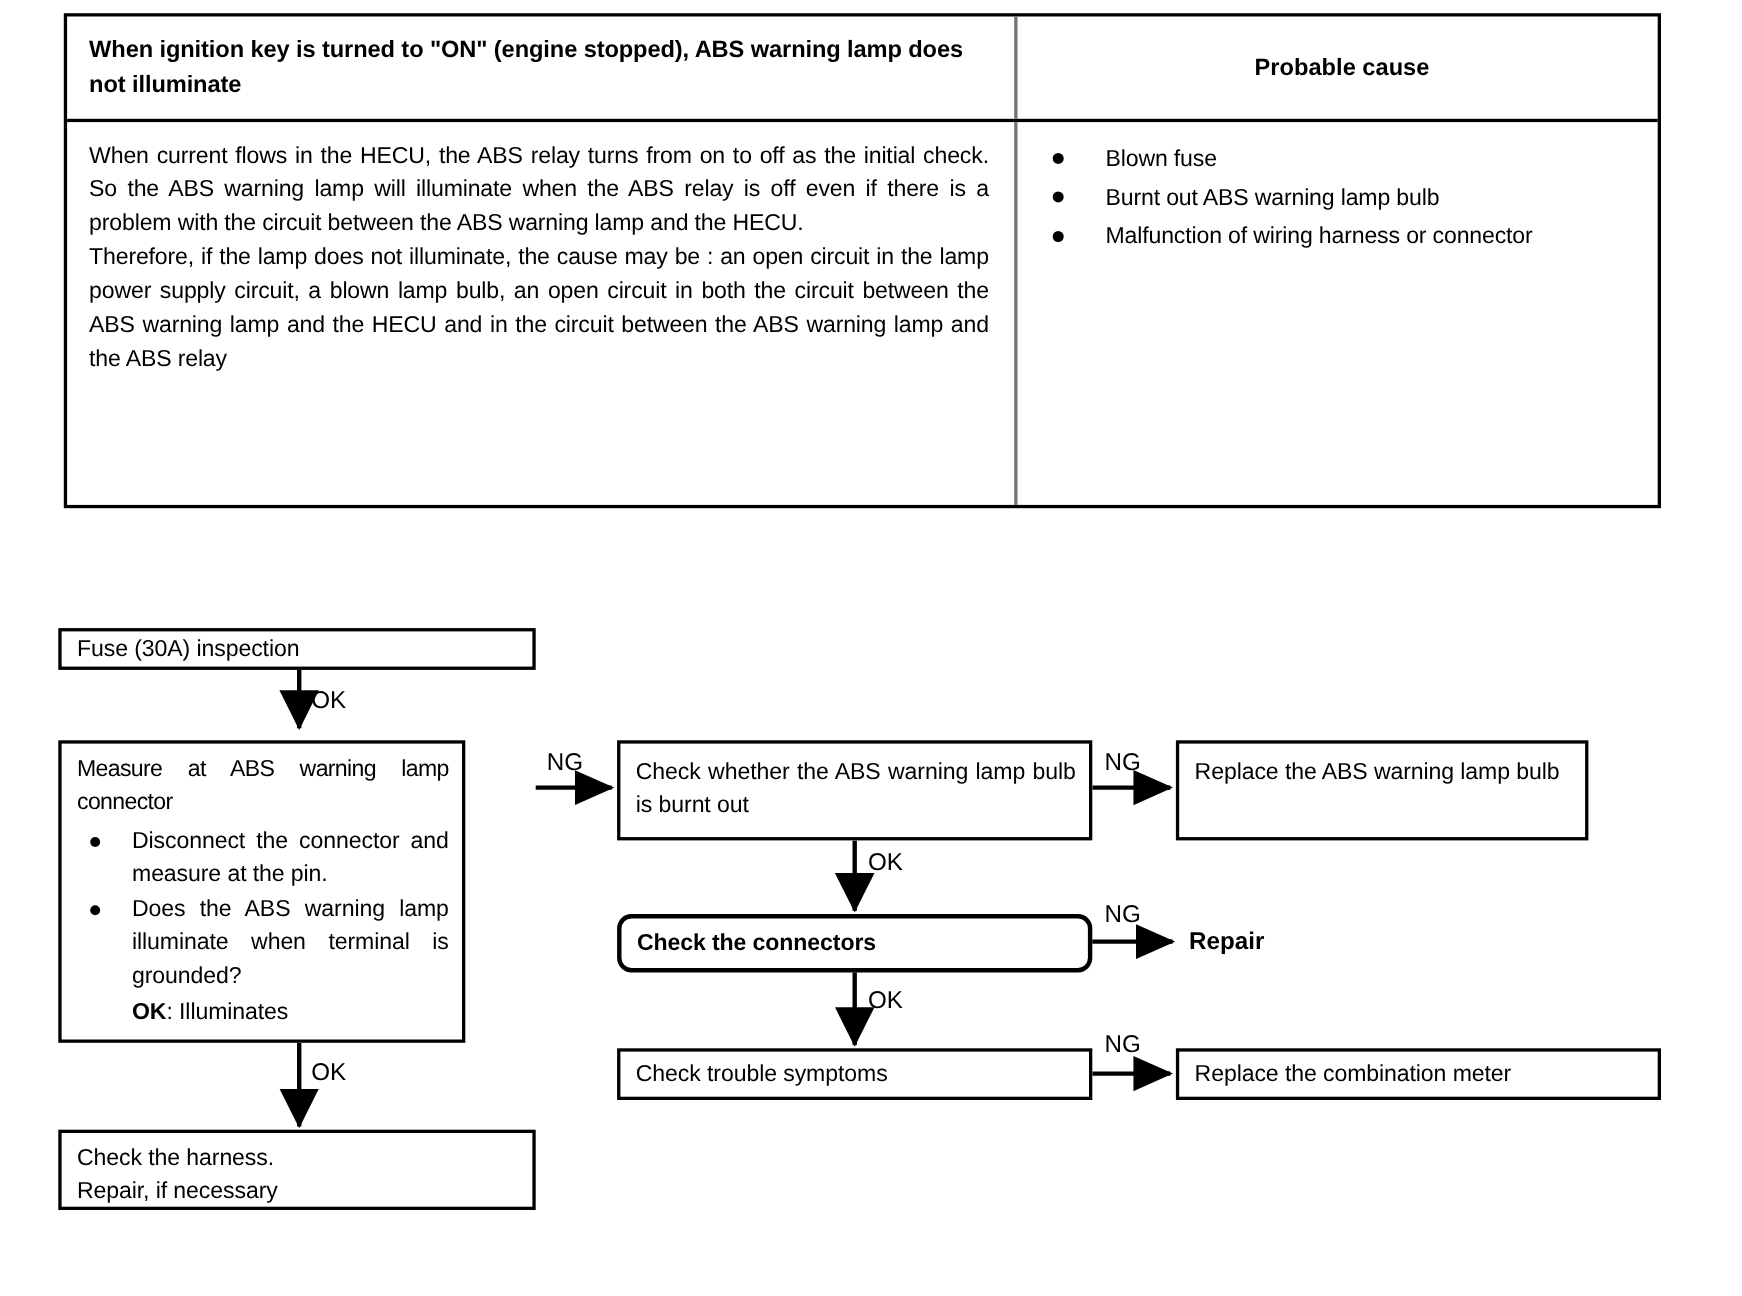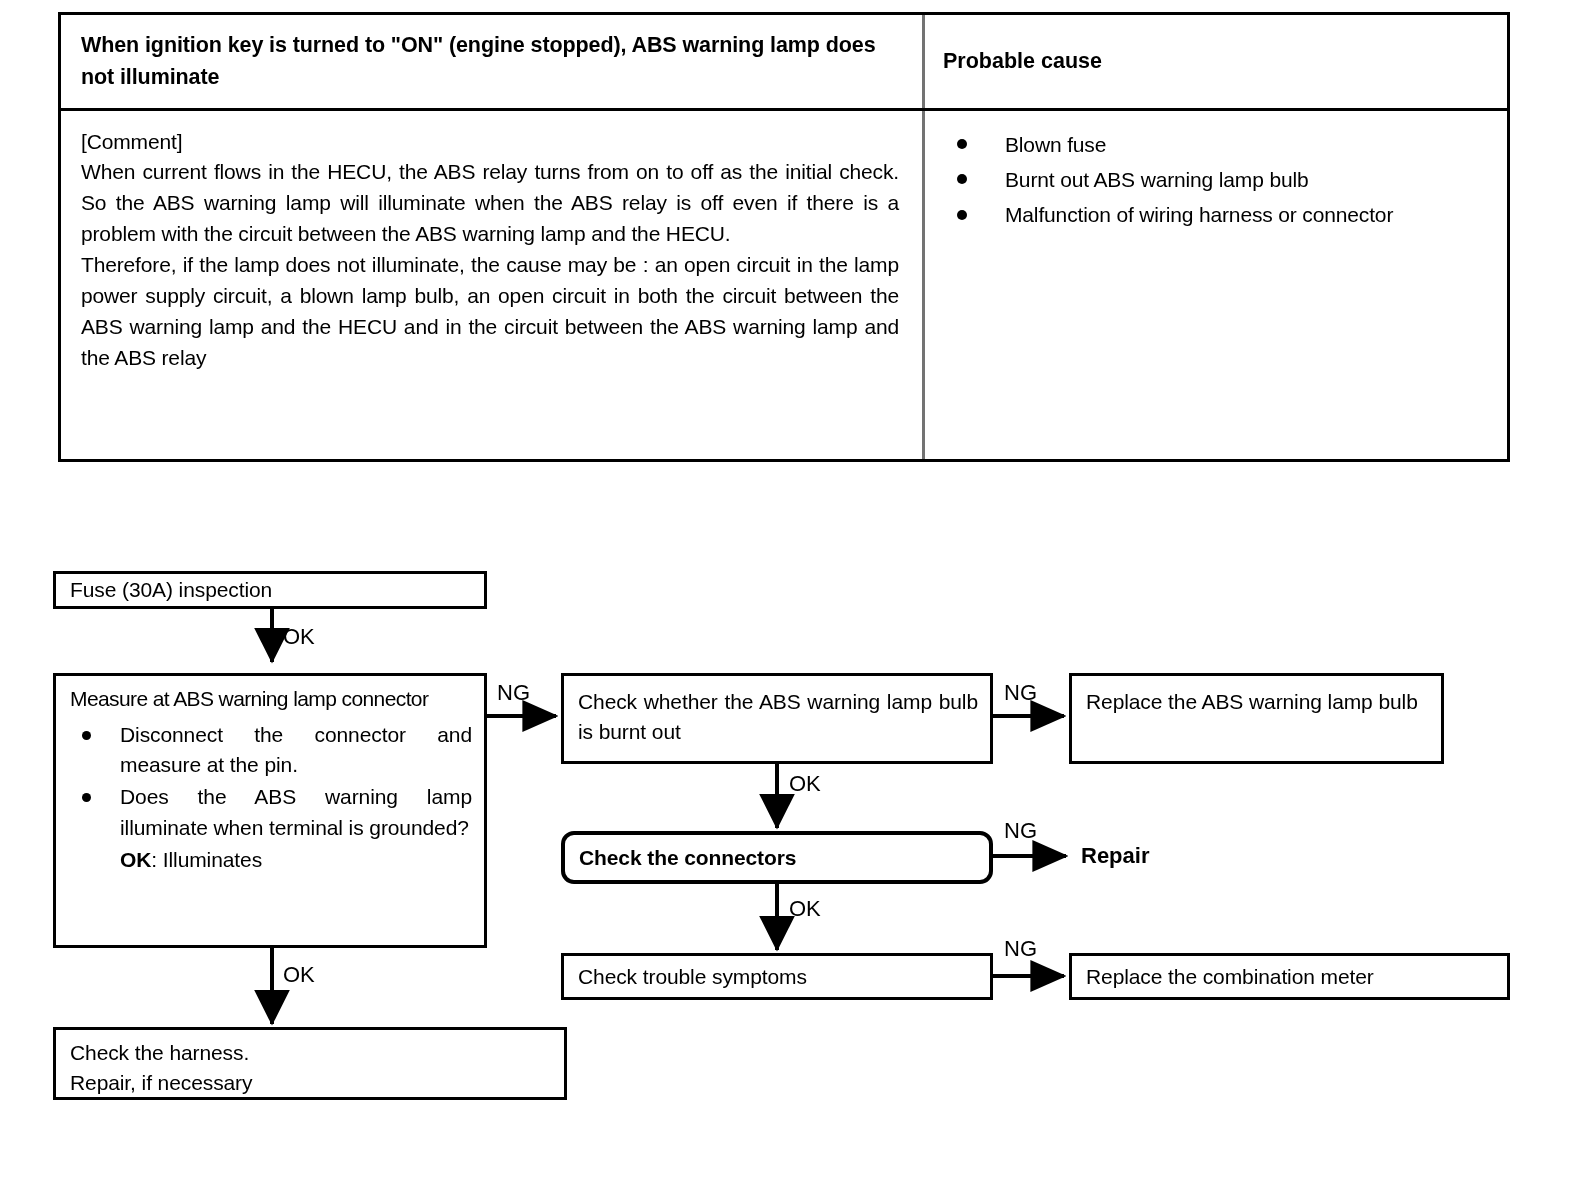--- a/index.html
+++ b/index.html
@@ -41,21 +41,21 @@
   .cell-right {
     flex: 1;
     box-sizing: border-box;
     padding: 14px 10px 14px 18px;
   }
   .head .cell-left, .head .cell-right {
     display: flex;
     align-items: center;
   }
   .head .cell-left { min-height: 66px; }
-  .head .cell-right { }
+  .head .cell-right { justify-content: center; }
 
   .hdr-text {
     font-weight: bold;
     font-size: 21.5px;
     line-height: 1.5;
     letter-spacing: -0.1px;
   }
   .hdr-text-center {
     font-weight: bold;
     font-size: 21.5px;
@@ -180,21 +180,20 @@
       <div class="hdr-text">When ignition key is turned to "ON" (engine stopped), ABS warning lamp does not illuminate</div>
     </div>
     <div class="cell-right">
       <div class="hdr-text-center">Probable cause</div>
     </div>
   </div>
 
   <div class="tbl-row body">
     <div class="cell-left">
       <div class="comment-block">
-        <p class="comment-para nojust">[Comment]</p>
         <p class="comment-para">When current flows in the HECU, the ABS relay turns from on to off as the initial check. So the ABS warning lamp will illuminate when the ABS relay is off even if there is a problem with the circuit between the ABS warning lamp and the HECU.</p>
         <p class="comment-para">Therefore, if the lamp does not illuminate, the cause may be : an open circuit in the lamp power supply circuit, a blown lamp bulb, an open circuit in both the circuit between the ABS warning lamp and the HECU and in the circuit between the ABS warning lamp and the ABS relay</p>
       </div>
     </div>
     <div class="cell-right">
       <ul class="cause-list">
         <li><span class="bullet"></span><span>Blown fuse</span></li>
         <li><span class="bullet"></span><span>Burnt out ABS warning lamp bulb</span></li>
         <li><span class="bullet"></span><span>Malfunction of wiring harness or connector</span></li>
       </ul>
@@ -229,42 +228,42 @@
     <line x1="777" y1="884" x2="777" y2="950" stroke="#000" stroke-width="4" marker-end="url(#ahd)"></line>
 
     <line x1="993" y1="976" x2="1064" y2="976" stroke="#000" stroke-width="4" marker-end="url(#ah)"></line>
   </svg>
 
   <div class="fbox" style="left:53px; top:571px; width:434px; height:38px; display:flex; align-items:center;">
     <span>Fuse (30A) inspection</span>
   </div>
   <div class="flow-label" style="left:283px; top:624px;">OK</div>
 
-  <div class="fbox" style="left:53px; top:673px; width:434px; height:275px;">
+  <div class="fbox" style="left:53px; top:673px; width:370px; height:275px;">
     <div class="just" style="letter-spacing:-0.6px;">
       <span>Measure at ABS warning lamp connector</span>
     </div>
     <ul class="box-list">
       <li>
         <span class="bullet"></span>
         <span>Disconnect the connector and measure at the pin.</span>
       </li>
       <li>
         <span class="bullet"></span>
         <span>Does the ABS warning lamp illuminate when terminal is grounded?</span>
         <span class="okline" style="display:block;">
           <b>OK</b><span>: Illuminates</span>
         </span>
       </li>
     </ul>
   </div>
   <div class="flow-label" style="left:497px; top:680px;">NG</div>
   <div class="flow-label" style="left:283px; top:962px;">OK</div>
 
-  <div class="fbox" style="left:53px; top:1027px; width:514px; height:73px; ">
+  <div class="fbox" style="left:53px; top:1027px; width:434px; height:73px; ">
     <div>Check the harness.</div>
     <div>Repair, if necessary</div>
   </div>
 
   <div class="fbox" style="left:561px; top:673px; width:432px; height:91px; padding-top:11px;">
     <div class="just">
       <span>Check whether the ABS warning lamp bulb is burnt out</span>
     </div>
   </div>
   <div class="flow-label" style="left:1004px; top:680px;">NG</div>

